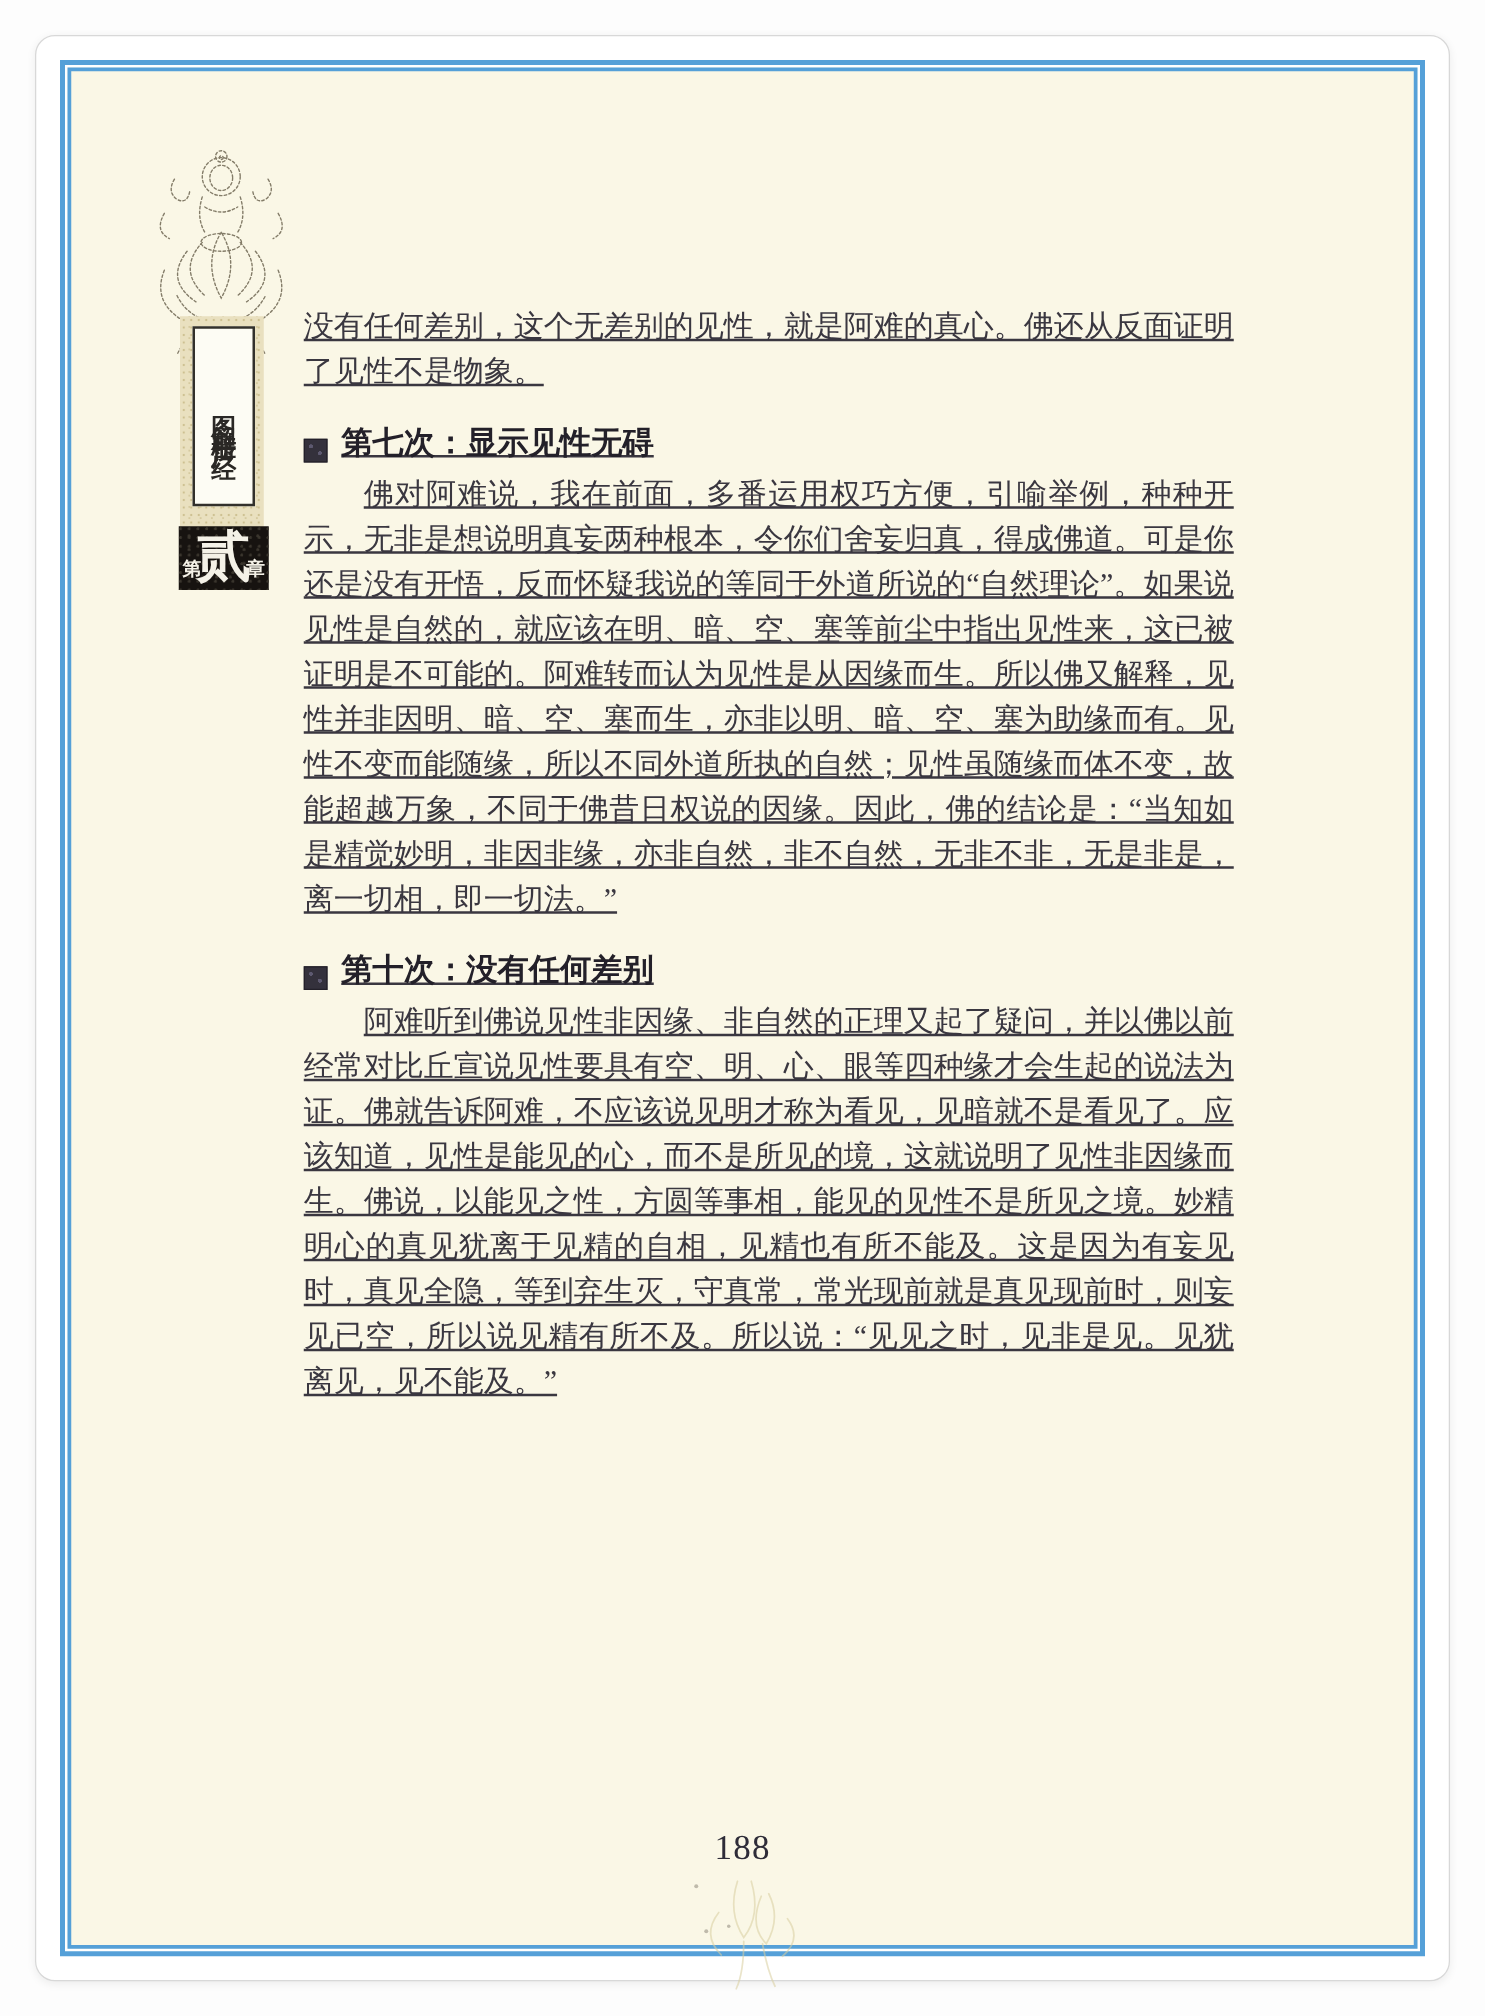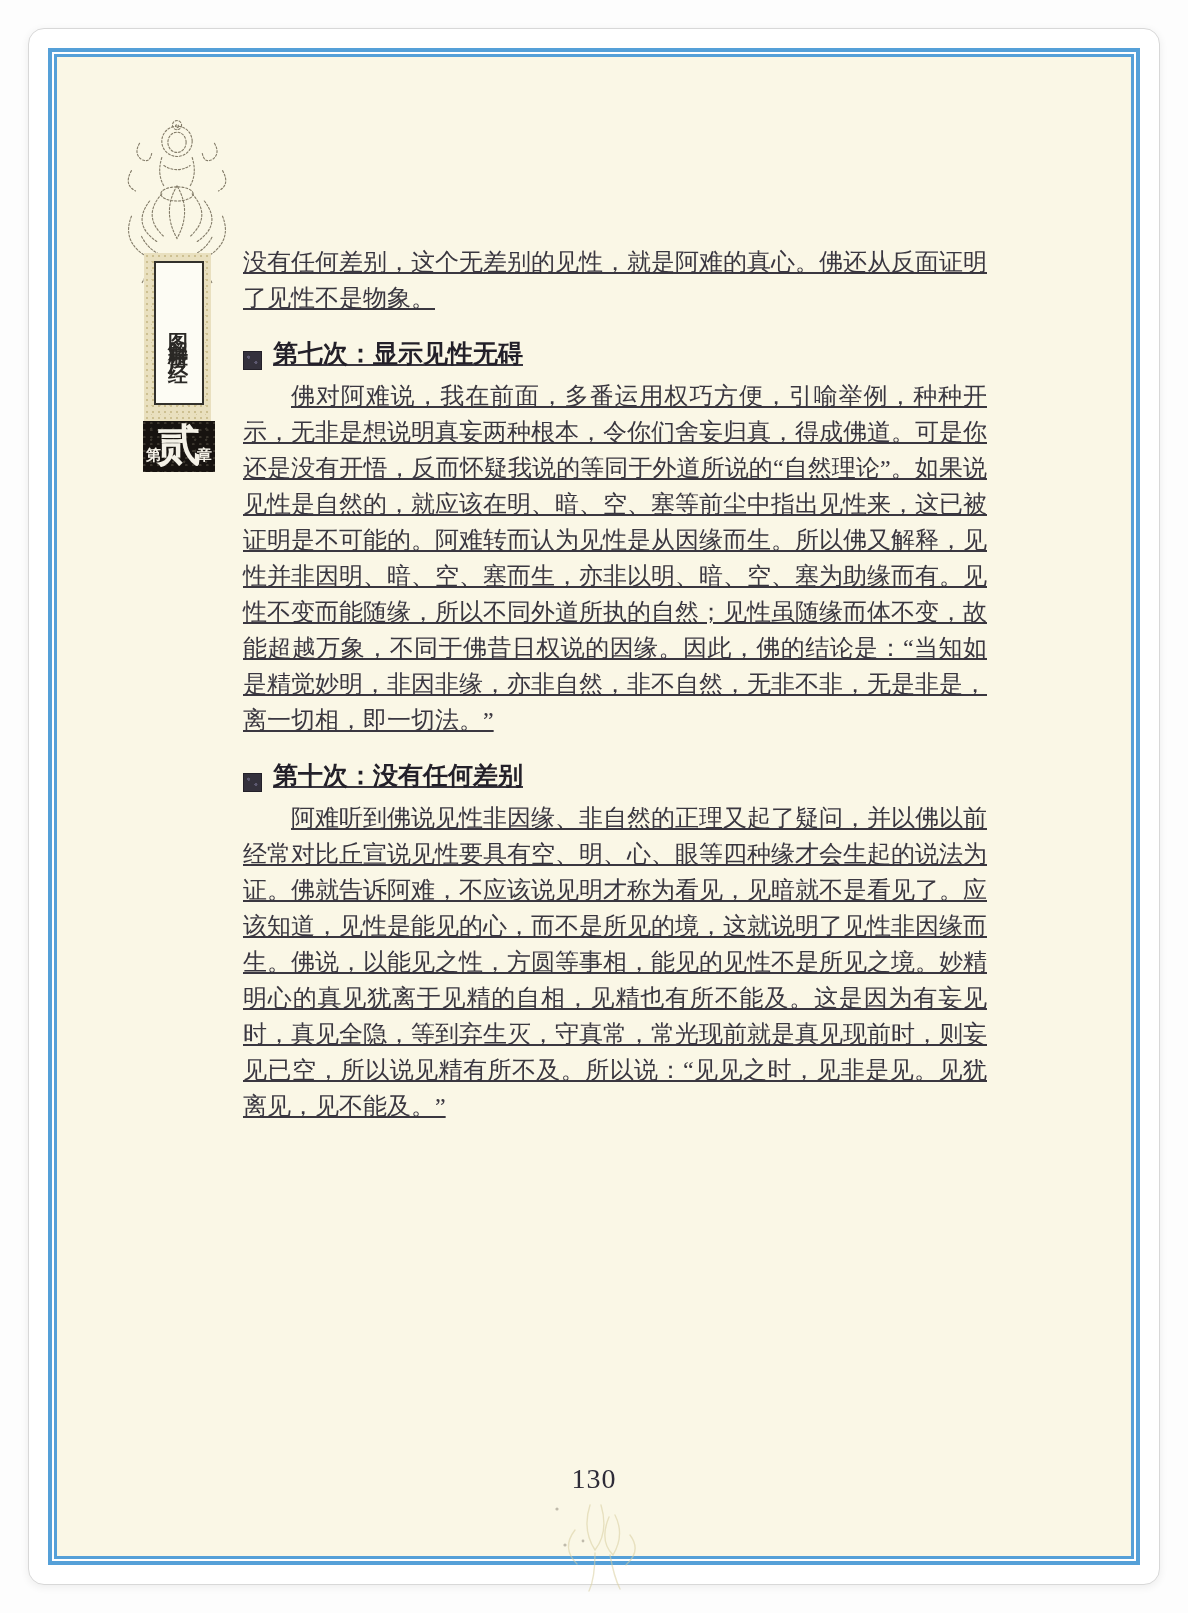--- a/index.html
+++ b/index.html
@@ -171,17 +171,17 @@
           <path d="M95 60 q12 16 -4 30"></path>
           <path d="M60 78 q0 25 -6 38"></path>
           <path d="M75 80 q4 22 10 34"></path>
         </g>
         <g fill="#8f897c">
           <circle cx="22" cy="34" r="1.6"></circle>
           <circle cx="30" cy="70" r="1.6"></circle>
           <circle cx="48" cy="66" r="1.4"></circle>
         </g>
       </svg>
-      <div class="page-number">130</div>
+      <div class="page-number">188</div>
 
     </div>
   </div>
 </div>
 
 </body></html>

